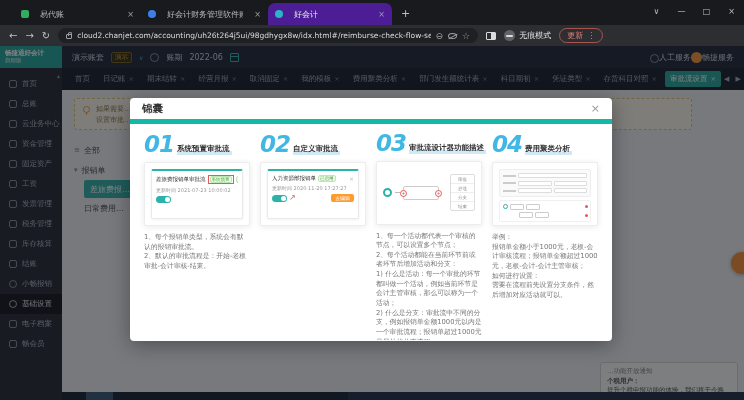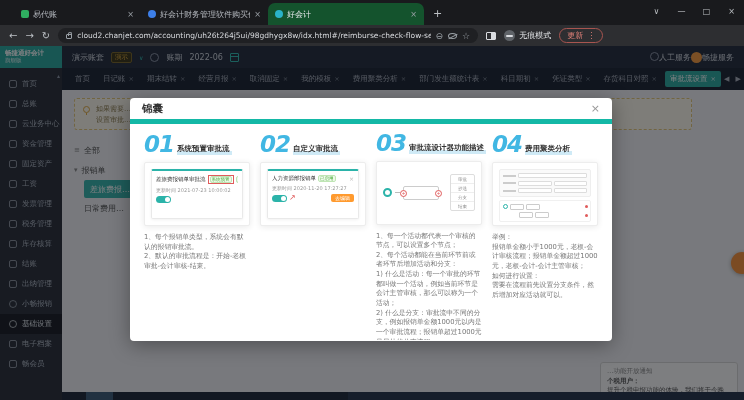--- a/index.html
+++ b/index.html
@@ -2,22 +2,22 @@
 <html><head>
 <meta charset="utf-8">
 <style>
 *{margin:0;padding:0;box-sizing:border-box}
 html,body{width:744px;height:400px;overflow:hidden;background:#101114;
 font-family:"DejaVu Sans","Liberation Sans",sans-serif}
 .screen{position:relative;width:744px;height:400px}
 
 
 .tabstrip{position:absolute;left:0;top:0;width:744px;height:25px;background:#191a1d;display:flex;align-items:flex-end}
-.btab{height:22px;display:flex;align-items:center;gap:4px;padding:0 7px;color:#b6bac0;font-size:8px;width:127px;border-radius:7px 7px 0 0;flex:none}
-.btab.active{background:#14532d;color:#e8eaed;width:156px}
+.btab{height:22px;display:flex;align-items:center;gap:11px;padding:0 7px;color:#b6bac0;font-size:8px;width:127px;border-radius:7px 7px 0 0;flex:none}
+.btab.active{background:#4c1d95;color:#e8eaed;width:124px}
 .btab-title{flex:1;white-space:nowrap;overflow:hidden}
 .fav{width:8px;height:8px;border-radius:2px;flex:none}
 .fav.g{background:#2fae60}.fav.b{background:#3d7fe8;border-radius:50%}.fav.t{background:#2ab3c9;border-radius:50%}
 .tclose{font-size:8px;color:#9aa0a6}
 .newtab{color:#bcc0c4;font-size:11px;margin-left:9px;line-height:22px}
 .winctl{margin-left:auto;display:flex;height:25px}
 .winctl span{width:25px;text-align:center;color:#bcc0c4;font-size:8px;line-height:23px}
 .toolbar{position:absolute;top:25px;width:744px;height:21px;background:#2d2e31;display:flex;align-items:center;padding:0 9px;gap:8px}
 .navic{color:#bdc1c6;font-size:10px;line-height:1}
 .urlpill{width:420px;height:15px;background:#1f2023;border-radius:8px;display:flex;align-items:center;padding:0 8px;gap:5px}
@@ -36,21 +36,21 @@
 
 .app{position:absolute;top:46px;left:0;width:744px;height:392px;background:#f0f1f4}
 .logo{position:absolute;left:0;top:0;width:62px;height:22px;background:#28a79e;color:#fff;padding:3px 5px;line-height:1.25;z-index:2}
 .logo .l1{font-size:6.5px;font-weight:bold}.logo .l2{font-size:5.5px;opacity:.85}
 .appbar{position:absolute;left:62px;top:0;right:0;height:22px;background:#222b3c;display:flex;align-items:center;gap:7px;padding:0 10px;color:#cfd4dc;font-size:8px}
 .acctbadge{color:#e8b33f;border:1px solid #7a6526;background:#3a3215;font-size:6.5px;padding:0 3px;border-radius:2px}
 .chev{color:#2fbbb0;font-size:6px}
 .gearc{width:9px;height:9px;border:1px solid #8a93a3;border-radius:50%}
 .cal{width:9px;height:9px;border:1px solid #2fbbb0;border-radius:1px;position:relative}
 .cal:before{content:"";position:absolute;top:2px;left:0;right:0;height:1px;background:#2fbbb0}
-.hdr-right{margin-left:auto;display:flex;align-items:flex-start;}
+.hdr-right{margin-left:auto;display:flex;align-items:flex-end;}
 .svc-ic{width:9px;height:9px;border:1px solid #8a93a3;border-radius:50%}
 .mascot{width:11px;height:11px;border-radius:50%;background:#f59a3e}
 .navtabs{position:absolute;left:62px;top:22px;right:0;height:22px;background:#1a2230;display:flex;align-items:center;padding:0 8px;gap:3px;color:#a7aebb;font-size:7.5px;white-space:nowrap;overflow:hidden}
 .ntab{display:flex;align-items:center;gap:3px;padding:3px 5px;flex:none}
 .ntab .x{font-size:6.5px;color:#78818f}
 .ntab.active{background:#2aa99f;color:#fff;border-radius:2px}
 .ntab.active .x{color:#d7f2ef}
 .ntctl{margin-left:auto;display:flex;gap:6px;color:#a7aebb;font-size:7px;flex:none}
 .sidebar{position:absolute;left:0;top:22px;width:62px;bottom:0;background:#282d38;color:#aeb6c2;z-index:1}
 .sitem{height:20px;display:flex;align-items:center;gap:5px;padding-left:9px;font-size:7.5px;white-space:nowrap}
@@ -293,24 +293,20 @@
             <span class="sicon"></span>
             <span>税务管理</span>
           </div>
         <div class="sitem">
             <span class="sicon"></span>
             <span>库存核算</span>
           </div>
         <div class="sitem">
             <span class="sicon"></span>
             <span>结账</span>
-          </div>
-        <div class="sitem">
-            <span class="sicon"></span>
-            <span>出纳管理</span>
           </div>
         <div class="sitem">
             <span class="sicon round"></span>
             <span>小畅报销</span>
           </div>
         <div class="sitem active">
             <span class="sicon round"></span>
             <span>基础设置</span>
           </div>
         <div class="sitem">

